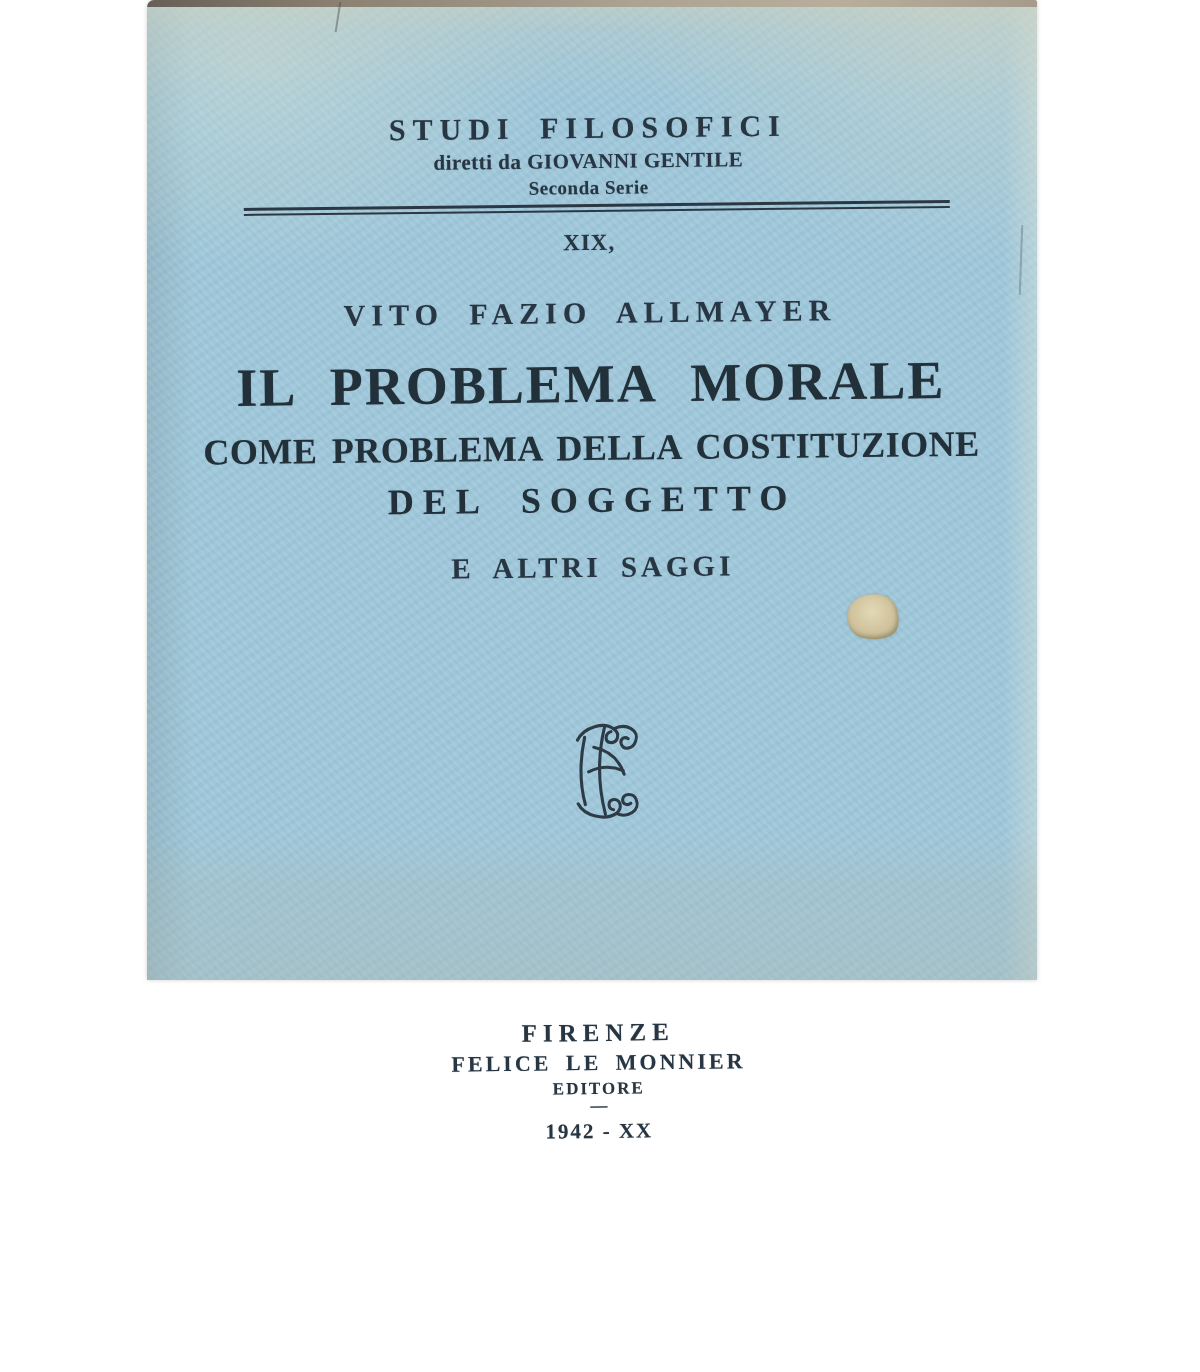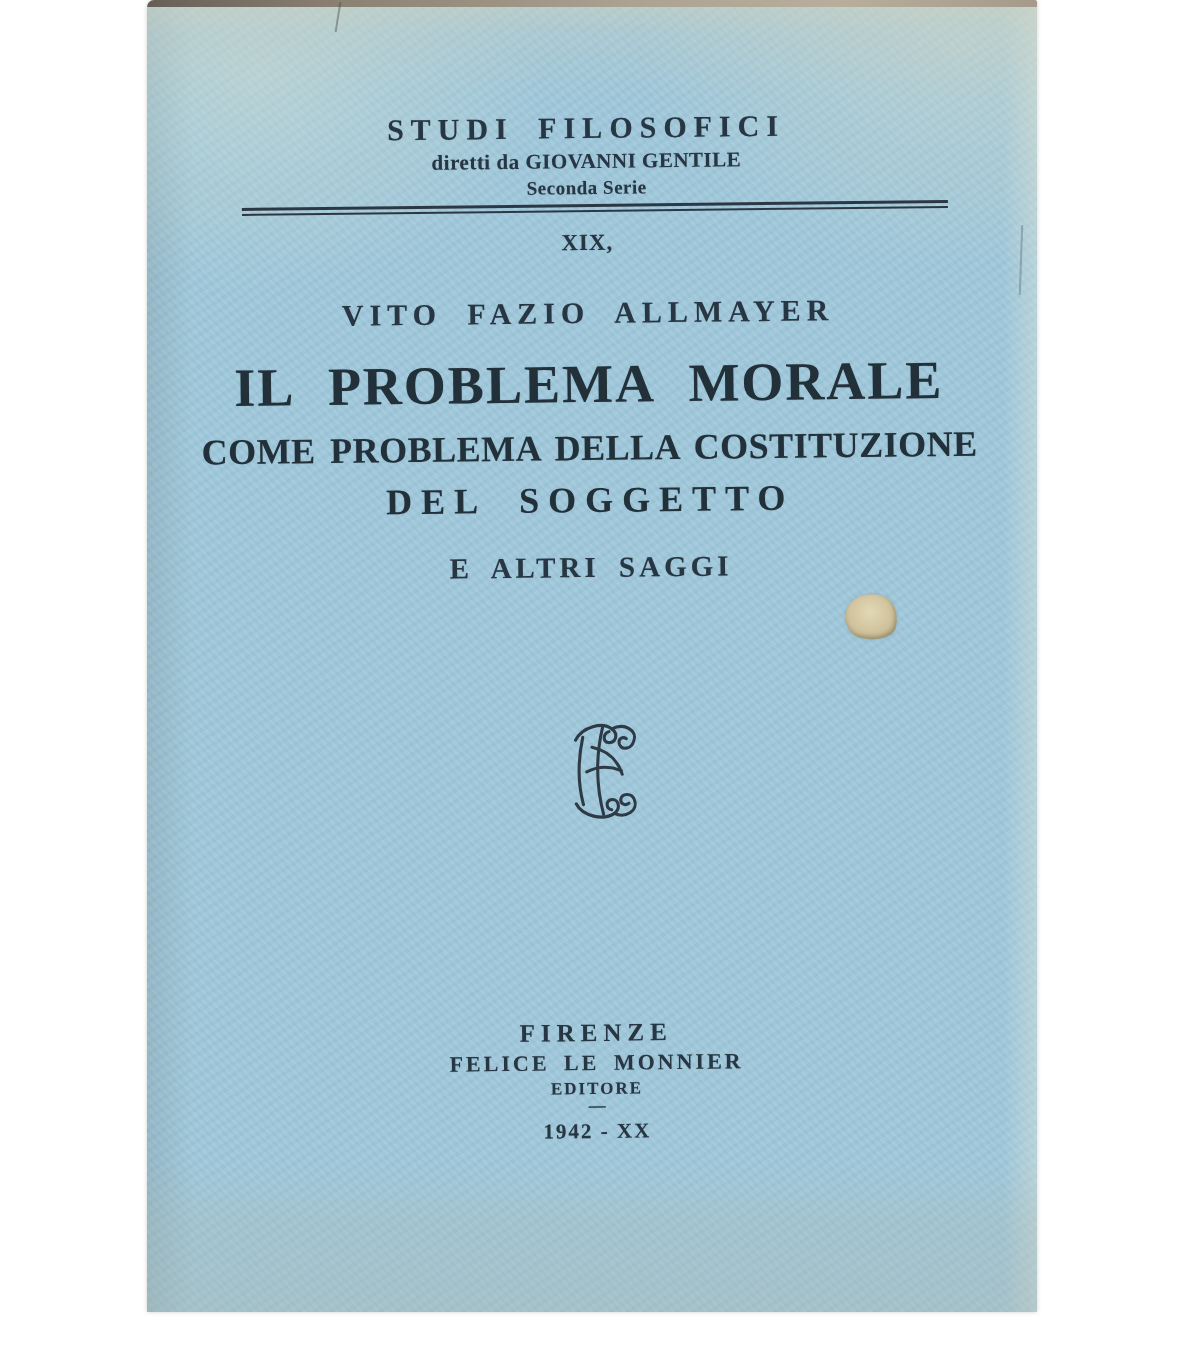--- a/index.html
+++ b/index.html
@@ -5,21 +5,21 @@
   html,body{margin:0;padding:0;background:#ffffff;}
   #page{
     position:relative;
     width:1200px;height:1372px;
     background:#ffffff;
     overflow:hidden;
     font-family:"Liberation Serif","DejaVu Serif",serif;
   }
   
   .cover{
-    position:absolute;left:147px;top:0;width:890px;height:1312px;
+    position:absolute;left:147px;top:0;width:890px;height:980px;
     background-color:#9fc8db;
     background-image:
       
       linear-gradient(180deg, rgba(206,209,190,.60) 0px, rgba(206,209,190,.25) 34px, rgba(206,209,190,0) 95px),
       
       radial-gradient(ellipse 420px 300px at 12% 6%, rgba(214,223,208,.45), rgba(214,223,208,0) 70%),
       
       radial-gradient(ellipse 460px 320px at 92% 3%, rgba(219,220,199,.40), rgba(219,220,199,0) 72%),
       
       linear-gradient(0deg, rgba(173,184,176,.38) 0px, rgba(173,184,176,.25) 88px, rgba(173,184,176,0) 150px),

